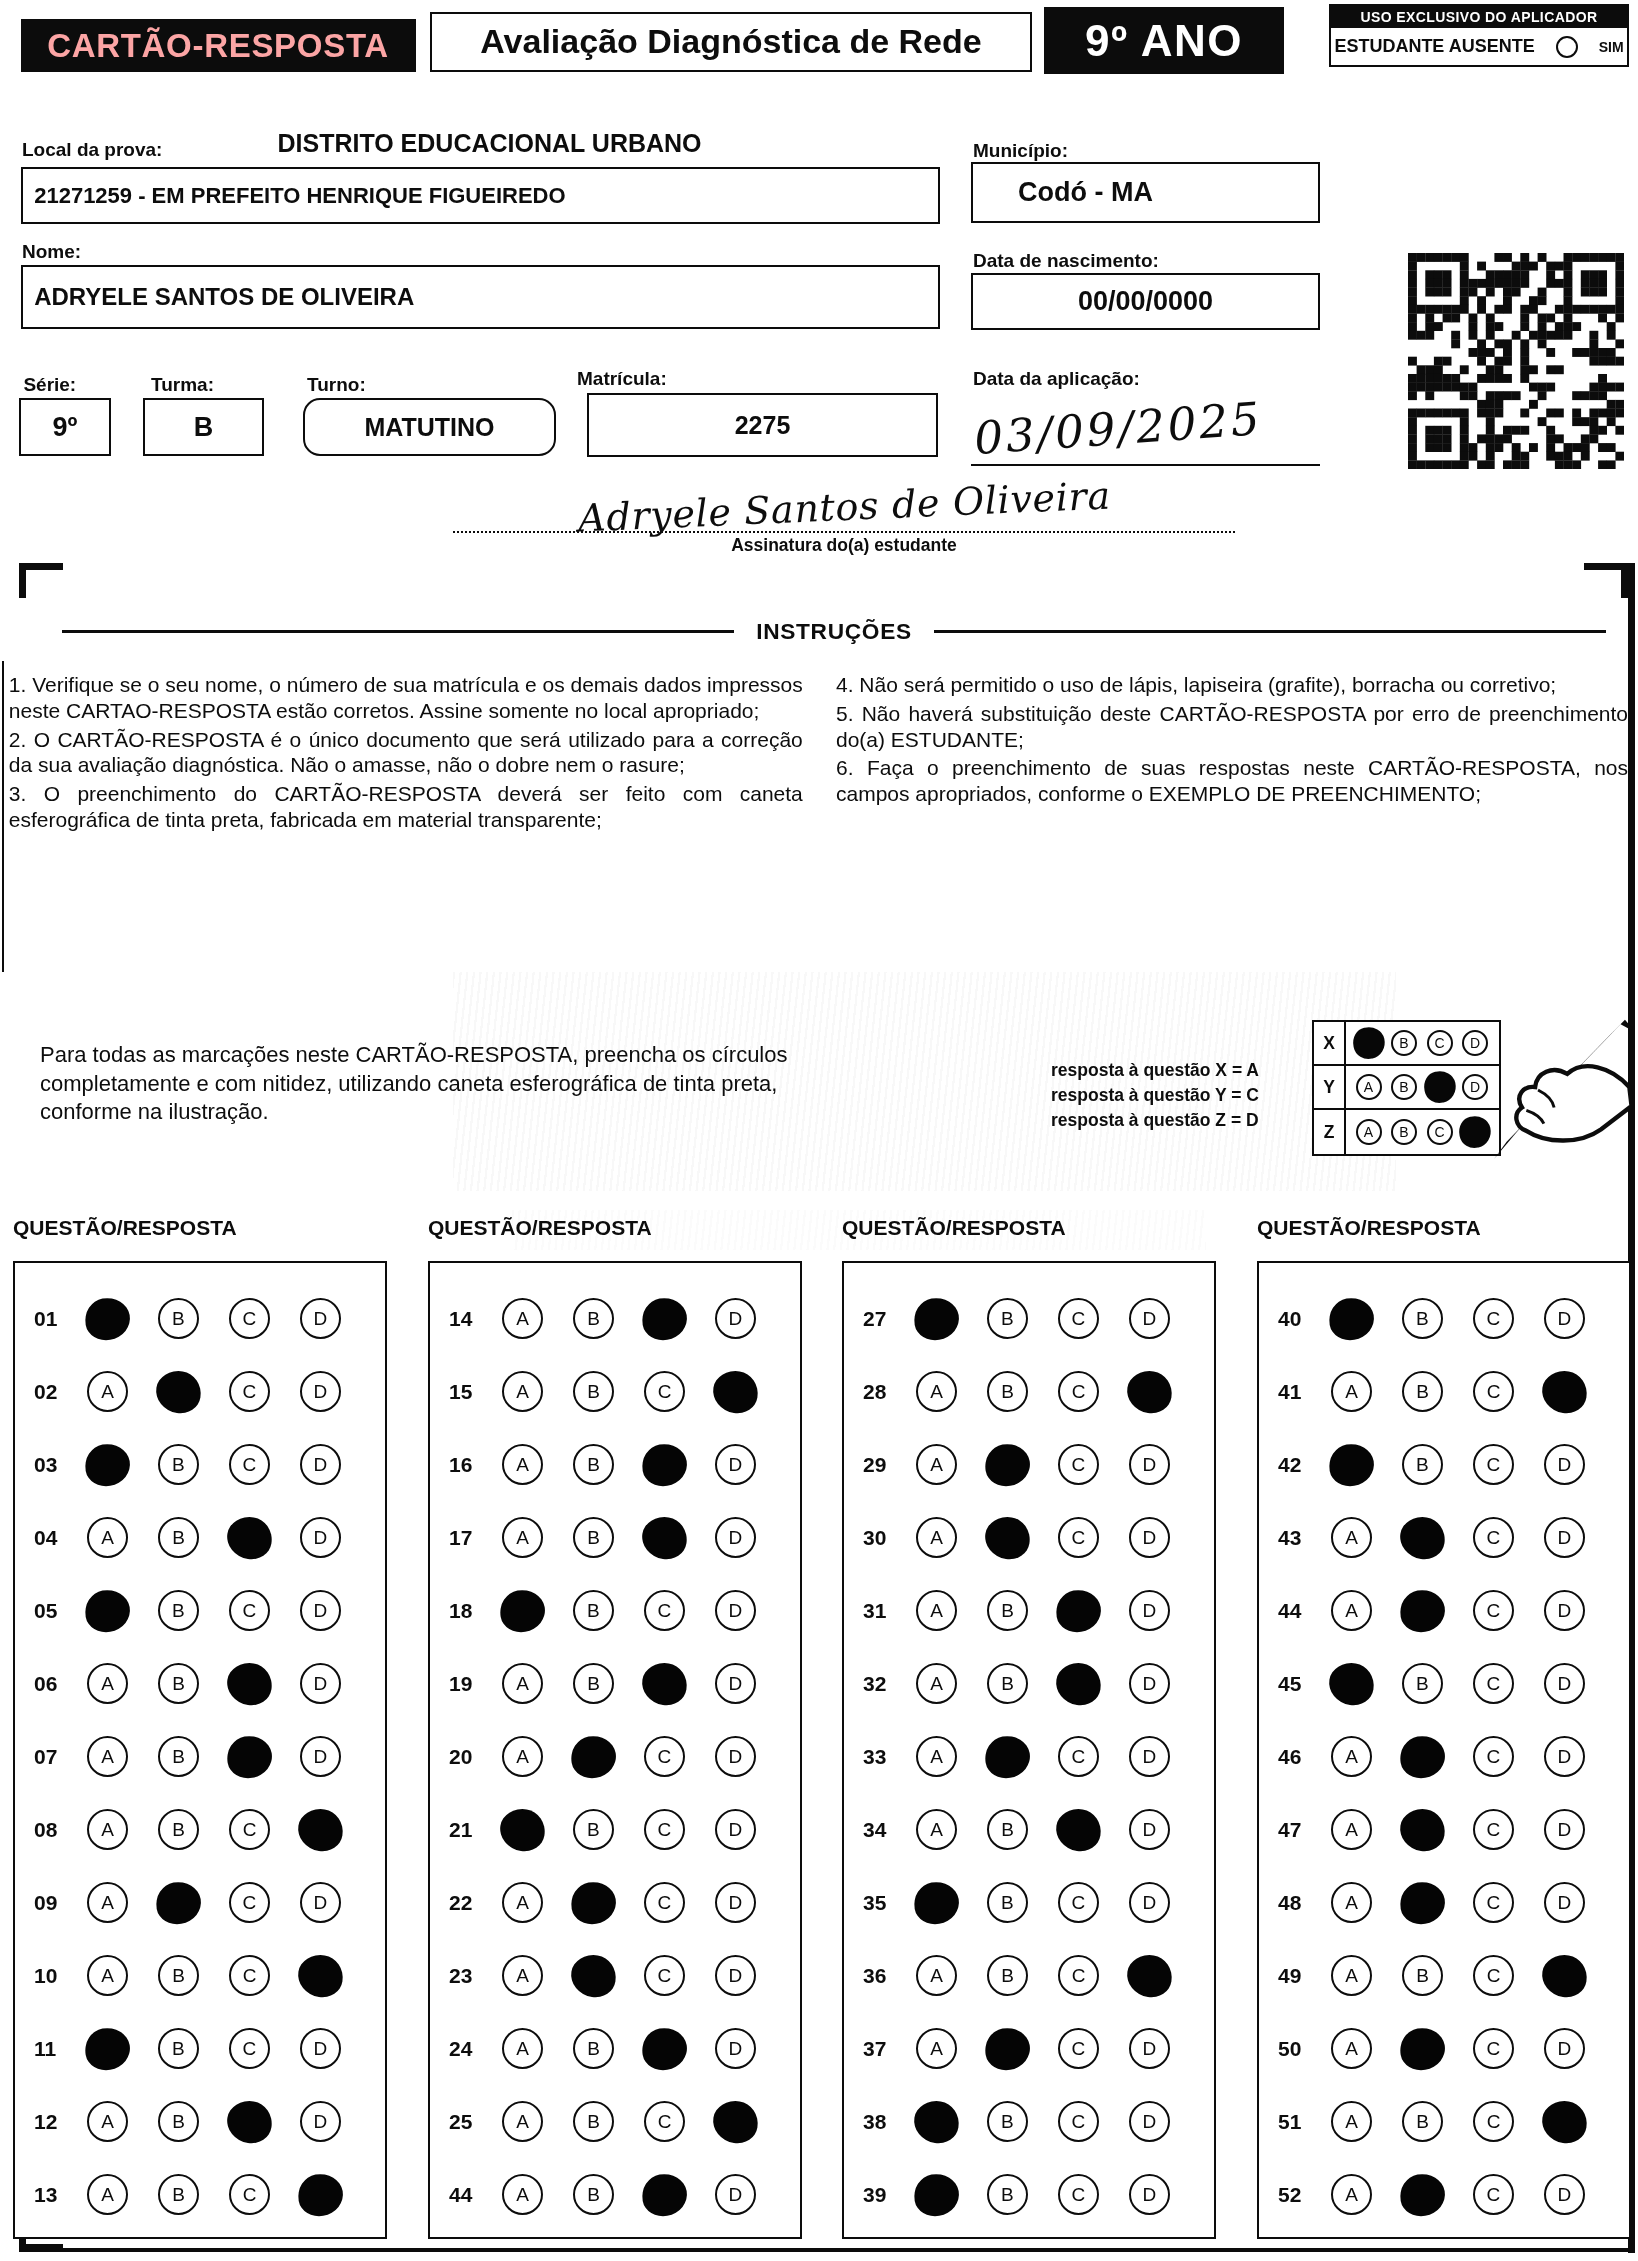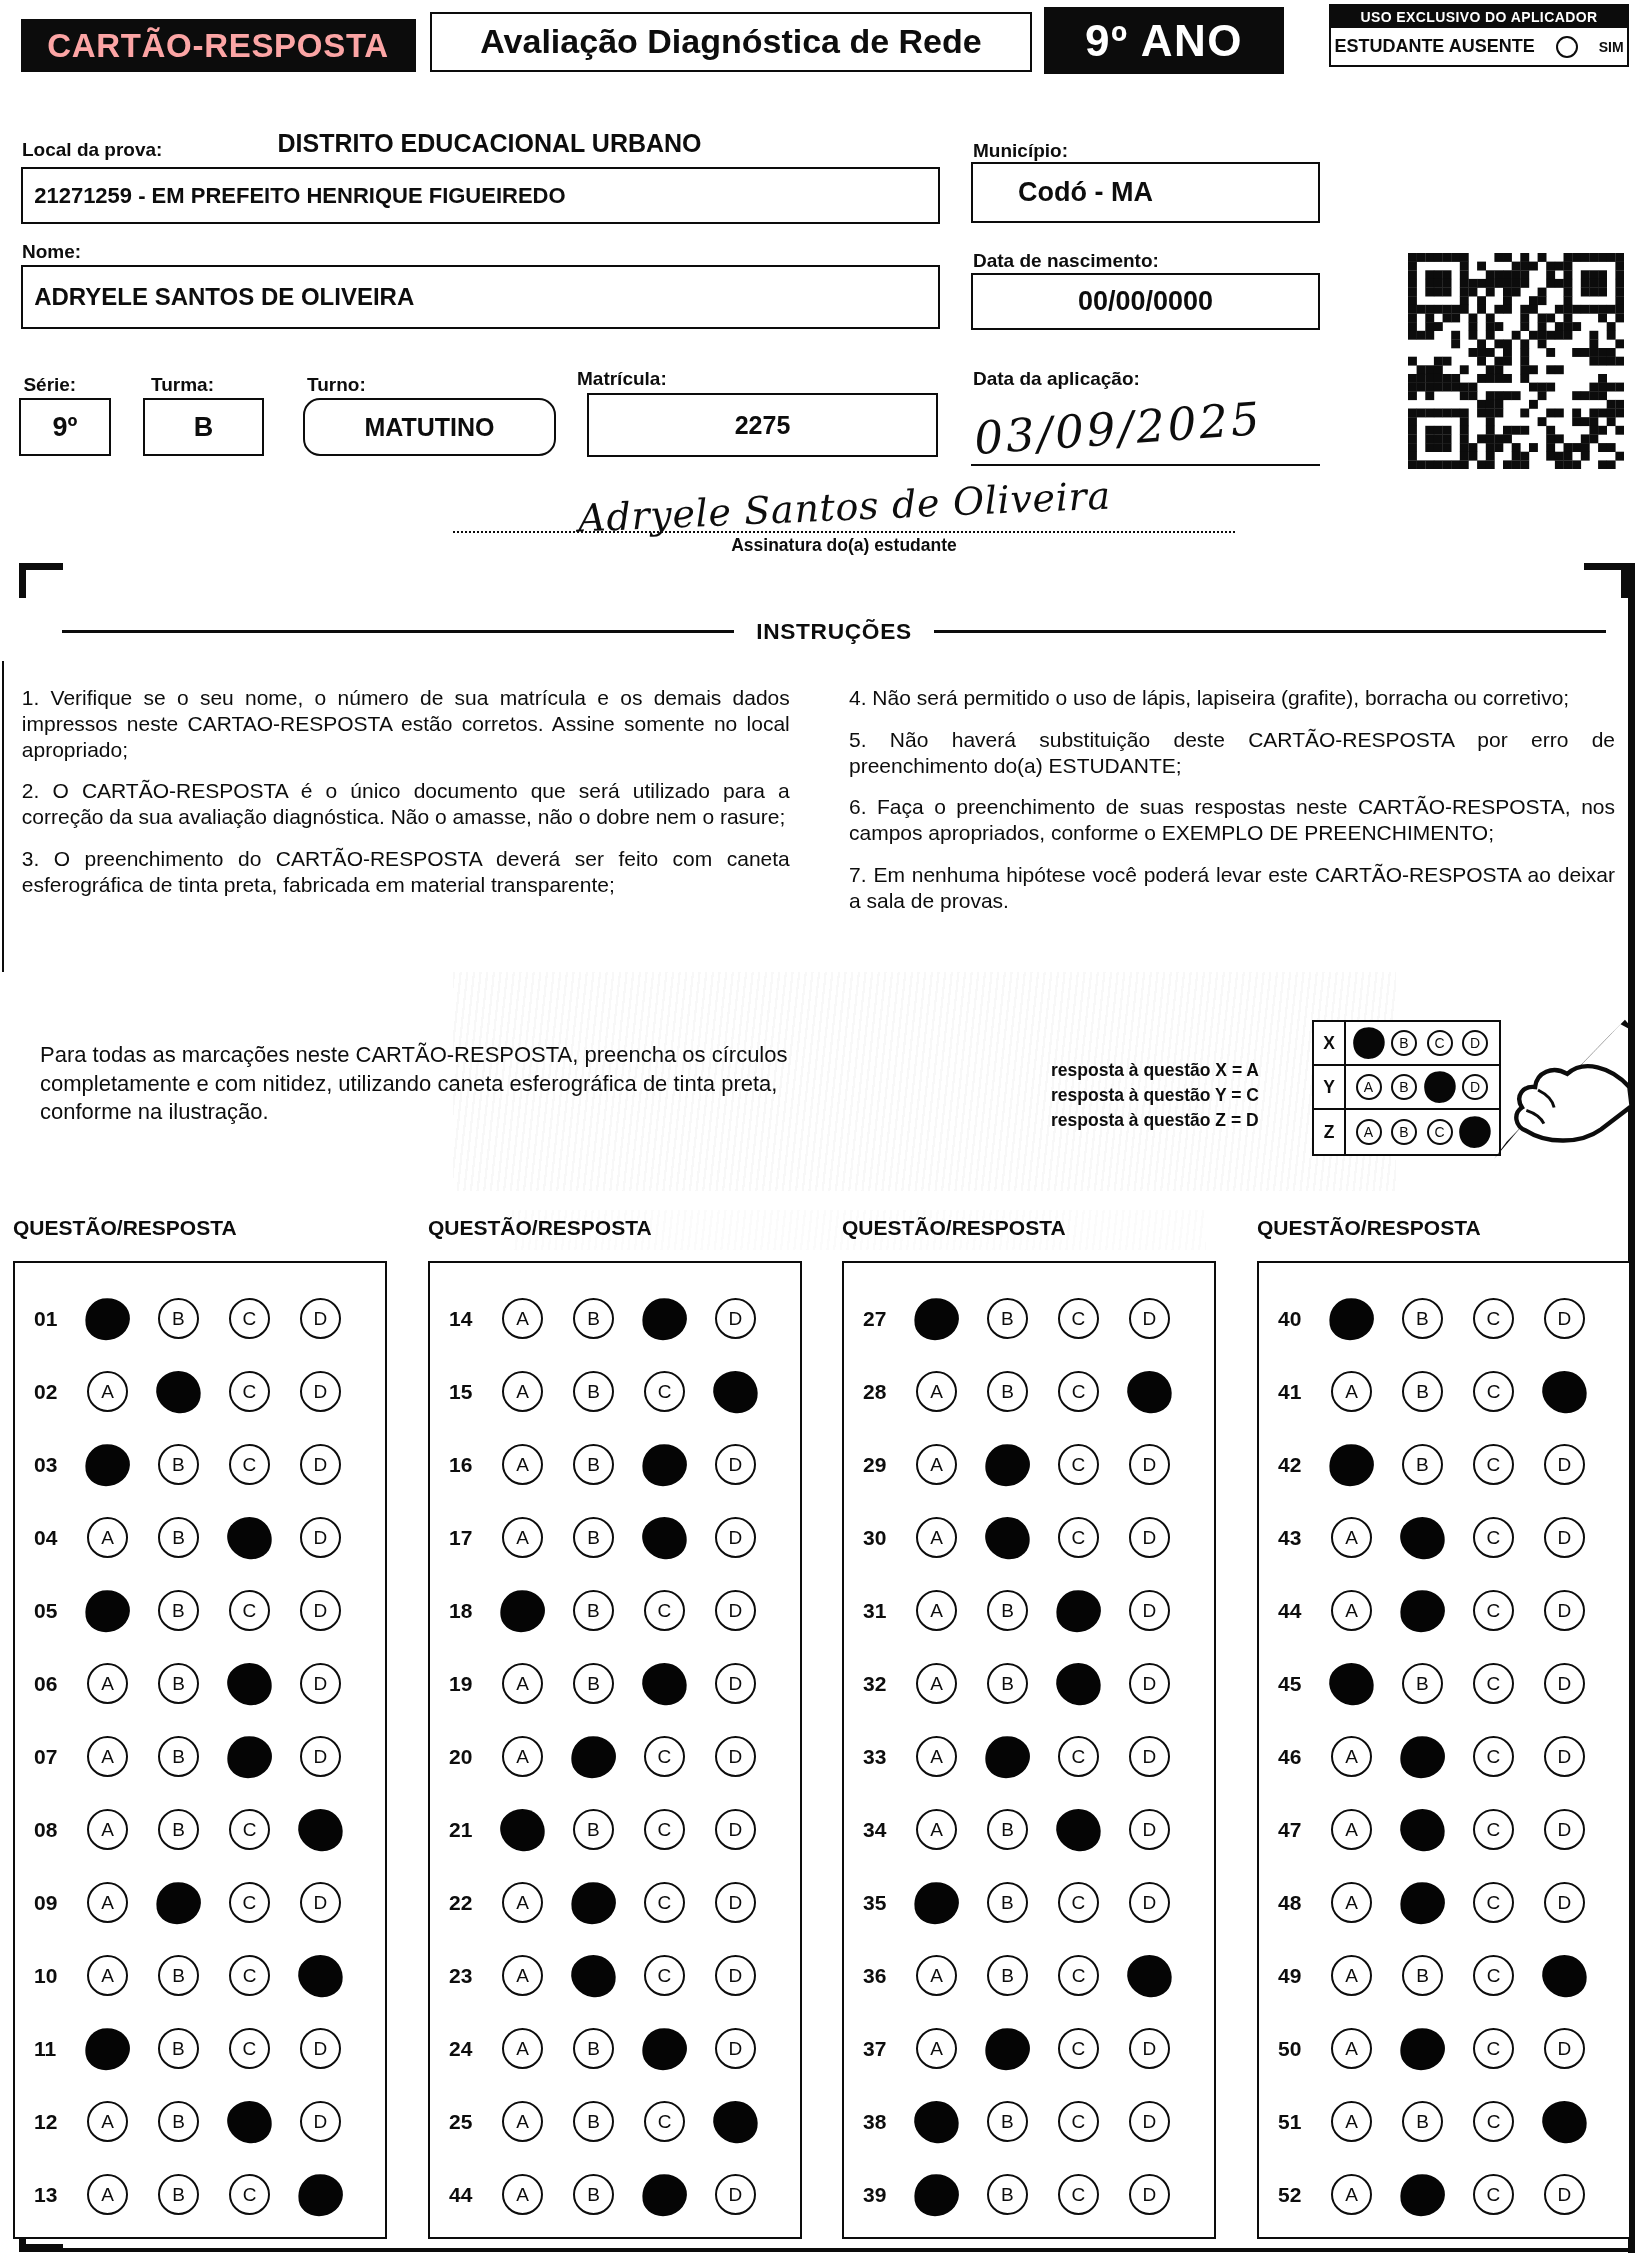--- a/index.html
+++ b/index.html
@@ -41,21 +41,21 @@
   .right-bar { position:absolute; left:1628px; top:563px; width:7.3px; height:1690px; background:#0c0c0c; }
   .bottom-line { position:absolute; left:19px; top:2248px; width:1614px; height:4.4px; background:#0c0c0c; }
   .crop-bl { position:absolute; left:19px; top:2217px; width:44px; height:34px; border-left:7.3px solid #0c0c0c; border-bottom:7.3px solid #0c0c0c; }
   .left-edge { position:absolute; left:1.5px; top:661px; width:2.9px; height:311px; background:#0c0c0c; }
 
   
   .instr-head { position:absolute; left:62px; top:618px; width:1544px; display:flex; align-items:center; }
   .instr-head .rule { flex:1; height:3.7px; background:#0c0c0c; }
   .instr-head .t { margin:0 22px; font-weight:700; font-size:22.7px; letter-spacing:0.7px; }
   .instr-col { position:absolute; top:669px; font-size:21px; line-height:1.23; text-align:justify; }
-  .instr-col p { margin:16px; }
+  .instr-col p { margin:3px; }
   #instr-left { left:5.8px; width:800px; }
   #instr-right { left:833px; width:798px; }
 
   
   .marking-text { position:absolute; left:40px; top:1041px; width:833px; font-size:22px; line-height:1.3; }
   .ex-lines { position:absolute; left:1051px; top:1058px; width:241px; font-weight:700; font-size:17.5px; line-height:25px; }
   #example-grid { position:absolute; left:1312px; top:1020px; width:189px; border:2.9px solid #0c0c0c; background:#fff; }
   .ex-row { display:flex; align-items:center; height:44px; border-bottom:2.2px solid #0c0c0c; }
   .ex-row:last-child { border-bottom:none; }
   .ex-label { width:32px; height:100%; display:flex; align-items:center; justify-content:center;
@@ -478,21 +478,20 @@
   </div>
   <div class="instr-col" id="instr-left">
     <p>1. Verifique se o seu nome, o número de sua matrícula e os demais dados impressos neste CARTAO-RESPOSTA estão corretos. Assine somente no local apropriado;</p>
     <p>2. O CARTÃO-RESPOSTA é o único documento que será utilizado para a correção da sua avaliação diagnóstica. Não o amasse, não o dobre nem o rasure;</p>
     <p>3. O preenchimento do CARTÃO-RESPOSTA deverá ser feito com caneta esferográfica de tinta preta, fabricada em material transparente;</p>
   </div>
   <div class="instr-col" id="instr-right">
     <p>4. Não será permitido o uso de lápis, lapiseira (grafite), borracha ou corretivo;</p>
     <p>5. Não haverá substituição deste CARTÃO-RESPOSTA por erro de preenchimento do(a) ESTUDANTE;</p>
     <p>6. Faça o preenchimento de suas respostas neste CARTÃO-RESPOSTA, nos campos apropriados, conforme o EXEMPLO DE PREENCHIMENTO;</p>
-    <p>7. Em nenhuma hipótese você poderá levar este CARTÃO-RESPOSTA ao deixar a sala de provas.</p>
   </div>
 
   <div class="smudge" style="left:453px; top:972px; width:943px; height:219px;"></div>
   <div class="smudge" style="left:512px; top:1210px; width:694px; height:40px; opacity:.35;"></div>
 
   <div class="marking-text">Para todas as marcações neste CARTÃO-RESPOSTA, preencha os círculos completamente e com nitidez, utilizando caneta esferográfica de tinta preta, conforme na ilustração.</div>
   <div class="ex-lines">
     <p>resposta à questão X = A</p>
     <p>resposta à questão Y = C</p>
     <p>resposta à questão Z = D</p>

